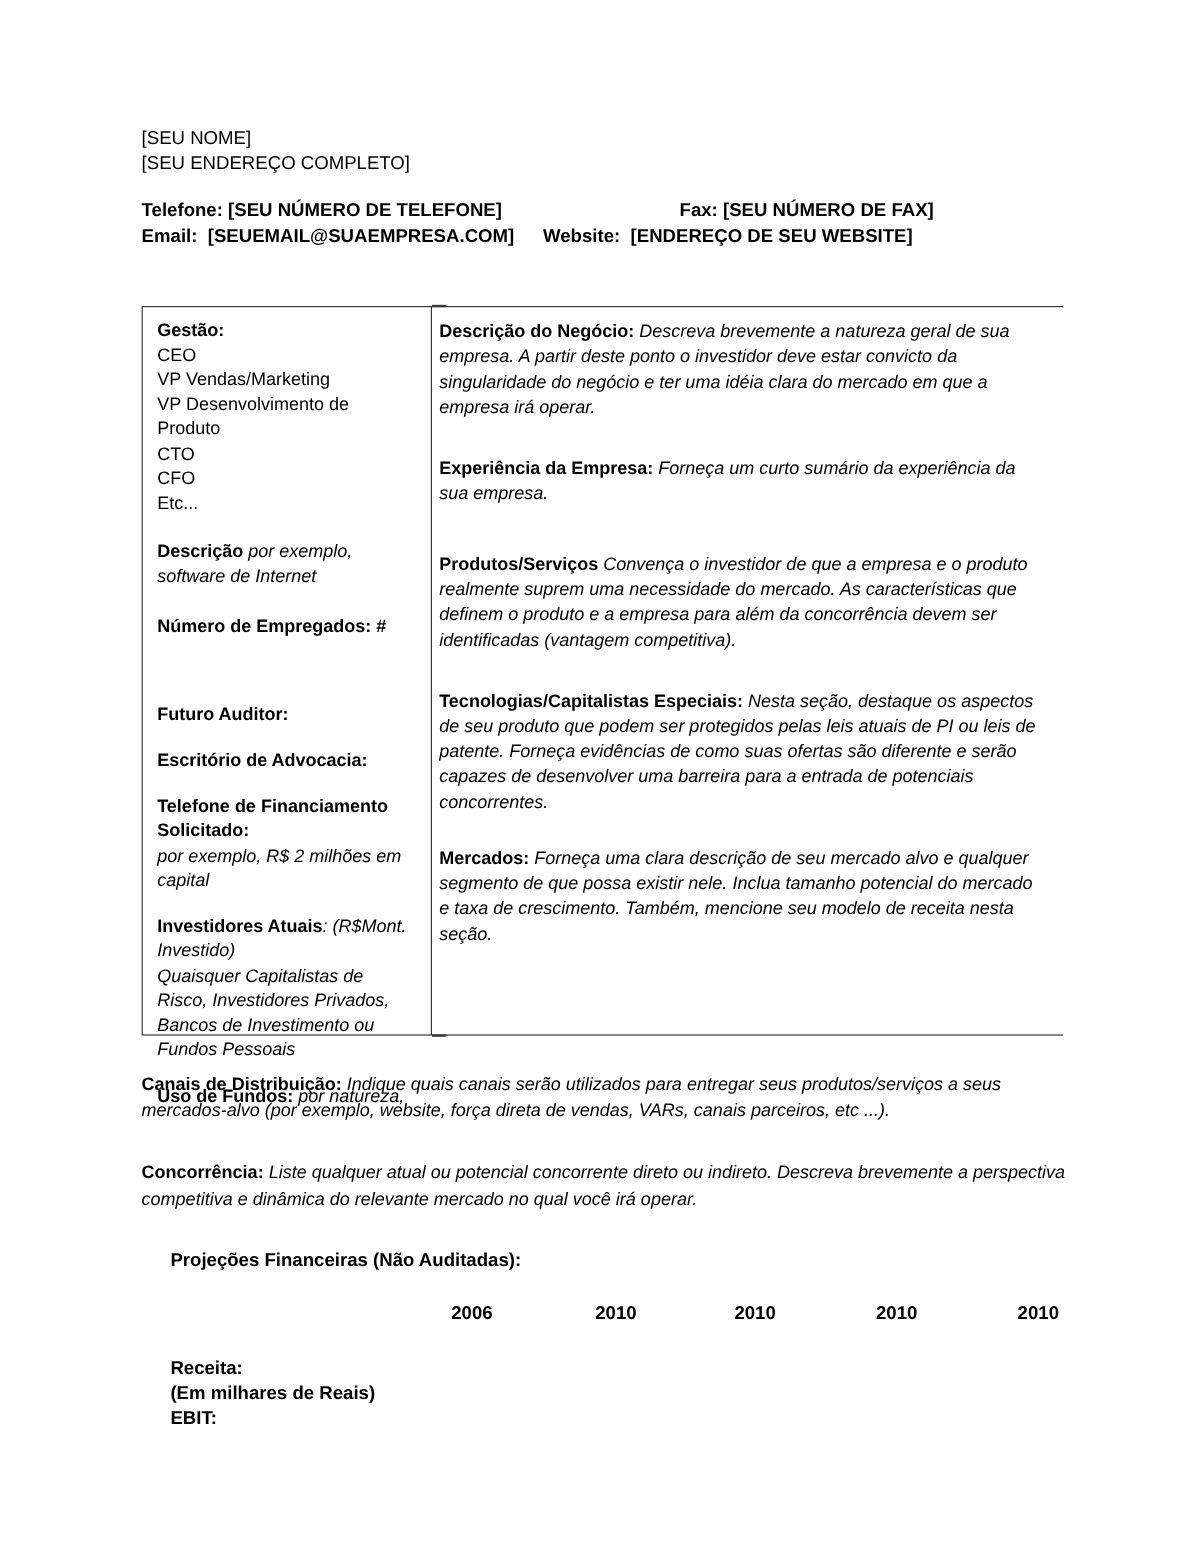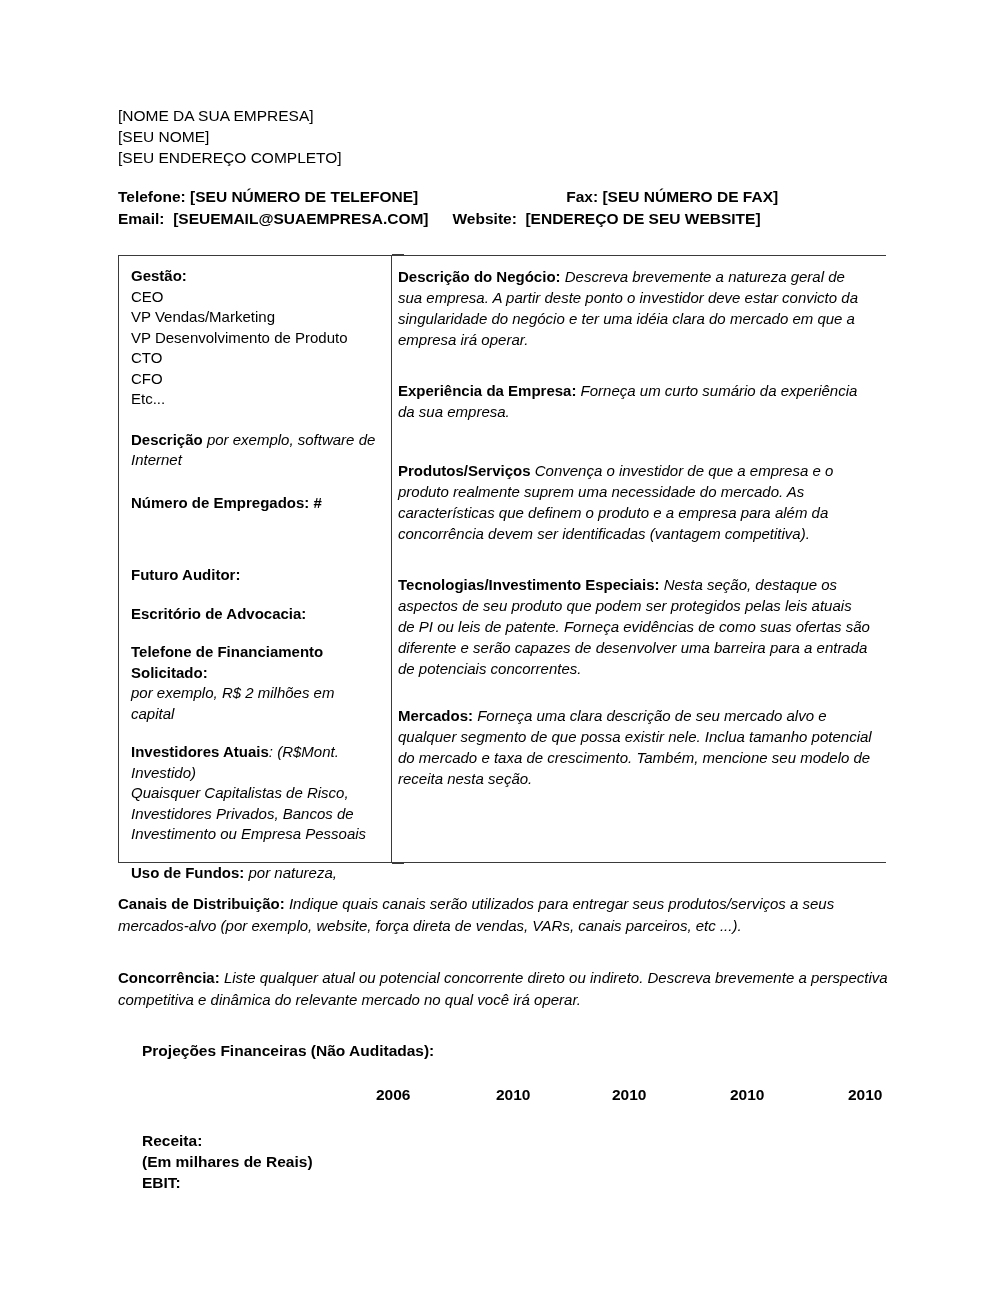--- a/index.html
+++ b/index.html
@@ -50,21 +50,21 @@
   .infobox {
     position: absolute;
     left: 118px;
     top: 255px;
     width: 768px;
     height: 608px;
     display: flex;
     box-sizing: border-box;
   }
   .col-left {
-    width: 274px;
+    width: 242px;
     box-sizing: border-box;
     border: 1.6px solid #3a3a3a;
     padding: 10px 12px 20px 12px;
     position: relative;
   }
   .col-right {
     flex: 1;
     box-sizing: border-box;
     border-top: 1.6px solid #3a3a3a;
     border-bottom: 1.6px solid #3a3a3a;
@@ -154,21 +154,20 @@
     font-weight: bold;
     line-height: 21px;
   }
 </style>
 </head>
 <body>
 
 <div class="page">
 
   <div class="header">
-    <div class="addr-line">[NOME DA SUA EMPRESA]</div>
     <div class="addr-line">[SEU NOME]</div>
     <div class="addr-line">[SEU ENDEREÇO COMPLETO]</div>
 
     <div class="contact-block">
       <div class="contact-row"><span>Telefone:</span> <span>[SEU NÚMERO DE TELEFONE]</span><span class="spacer-lg"></span><span>Fax:</span> <span>[SEU NÚMERO DE FAX]</span></div>
       <div class="contact-row"><span>Email:</span>  <span>[SEUEMAIL@SUAEMPRESA.COM]</span><span class="spacer-sm"></span><span>Website:</span>  <span>[ENDEREÇO DE SEU WEBSITE]</span></div>
     </div>
   </div>
 
   <div class="infobox">
@@ -195,37 +194,37 @@
 
       <div class="gap-18"></div>
       <div class="cell-line bold">Escritório de Advocacia:</div>
 
       <div class="gap-18"></div>
       <div class="cell-line bold">Telefone de Financiamento Solicitado:</div>
       <div class="cell-line italic">por exemplo, R$ 2 milhões em capital</div>
 
       <div class="gap-18"></div>
       <div class="cell-line"><b class="lbl">Investidores Atuais</b><i class="desc">: (R$Mont. Investido)</i></div>
-      <div class="cell-line italic">Quaisquer Capitalistas de Risco, Investidores Privados, Bancos de Investimento ou Empresa Pessoais</div>
+      <div class="cell-line italic">Quaisquer Capitalistas de Risco, Investidores Privados, Bancos de Investimento ou Fundos Pessoais</div>
 
       <div class="gap-18"></div>
       <div class="cell-line"><b class="lbl">Uso de Fundos:</b> <i class="desc">por natureza,</i></div>
     </div>
 
     <div class="col-right">
       <div class="para"><b class="lbl">Descrição do Negócio:</b> <span>Descreva brevemente a natureza geral de sua empresa.  A partir deste ponto o investidor deve estar convicto da singularidade do negócio e ter uma idéia clara do mercado em que a empresa irá operar.</span></div>
 
       <div class="gap-30"></div>
       <div class="para"><b class="lbl">Experiência da Empresa:</b> <span>Forneça um curto sumário da experiência da sua empresa.</span></div>
 
       <div class="gap-38"></div>
       <div class="para"><b class="lbl">Produtos/Serviços</b> <span>Convença o investidor de que a empresa e o produto realmente suprem uma necessidade do mercado.  As características que definem o produto e a empresa para além da concorrência devem ser identificadas (vantagem competitiva).</span></div>
 
       <div class="gap-30"></div>
-      <div class="para"><b class="lbl">Tecnologias/Investimento Especiais:</b> <span>Nesta seção, destaque os aspectos de seu produto que podem ser protegidos pelas leis atuais de PI ou leis de patente.  Forneça evidências de como suas ofertas são diferente e serão capazes de desenvolver uma barreira para a entrada de potenciais concorrentes.</span></div>
+      <div class="para"><b class="lbl">Tecnologias/Capitalistas Especiais:</b> <span>Nesta seção, destaque os aspectos de seu produto que podem ser protegidos pelas leis atuais de PI ou leis de patente.  Forneça evidências de como suas ofertas são diferente e serão capazes de desenvolver uma barreira para a entrada de potenciais concorrentes.</span></div>
 
       <div class="gap-26"></div>
       <div class="para"><b class="lbl">Mercados:</b> <span>Forneça uma clara descrição de seu mercado alvo e qualquer segmento de que possa existir  nele.  Inclua tamanho potencial do mercado e taxa de crescimento. Também, mencione seu modelo de receita nesta seção.</span></div>
     </div>
   </div>
 
   <div class="below">
     <div class="para"><b class="lbl">Canais de Distribuição:</b> <i class="desc">Indique quais canais serão utilizados para entregar seus produtos/serviços a seus mercados-alvo (por exemplo, website, força direta de vendas, VARs, canais parceiros, etc ...).</i></div>
     <div class="spacer"></div>
     <div class="para"><b class="lbl">Concorrência:</b> <i class="desc">Liste qualquer atual ou potencial concorrente direto ou indireto.  Descreva brevemente a perspectiva competitiva e dinâmica do relevante mercado no qual você irá operar.</i></div>

